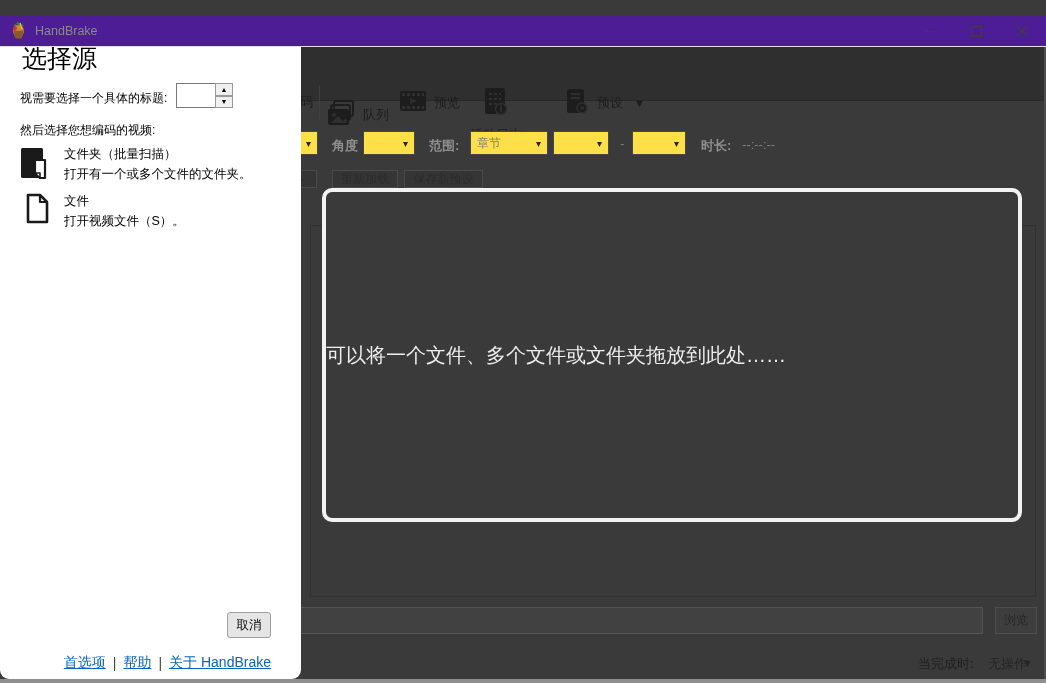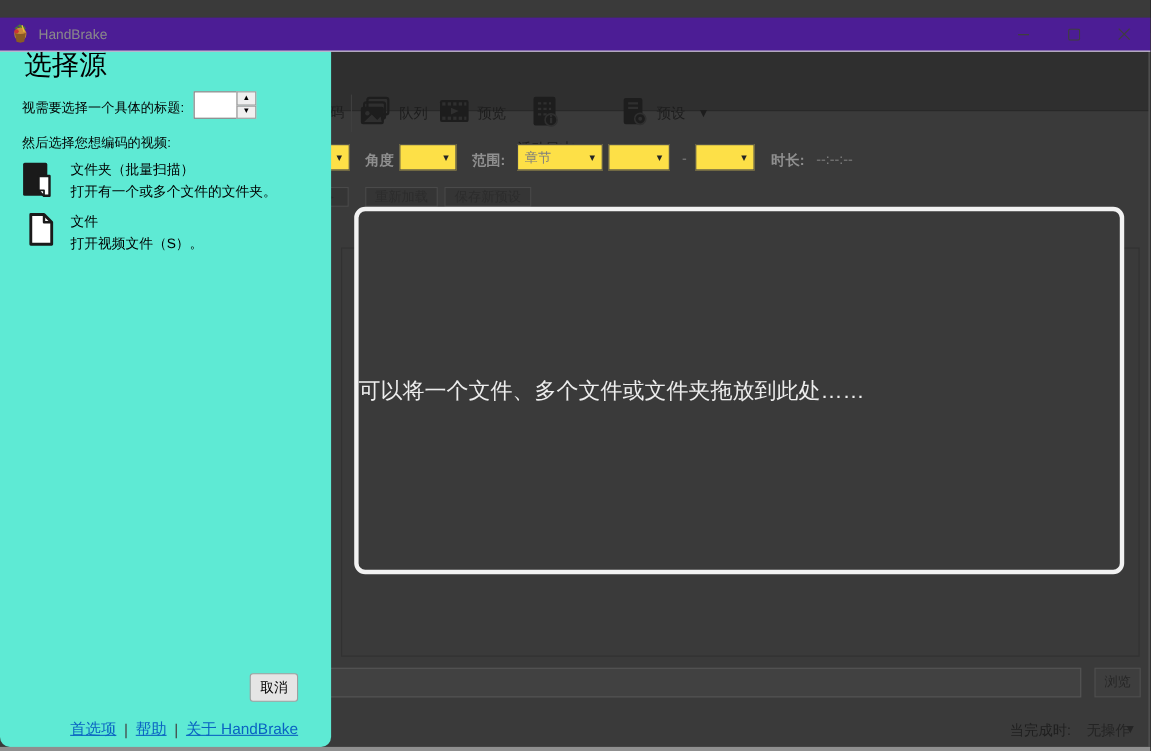--- a/index.html
+++ b/index.html
@@ -61,21 +61,21 @@
   }
   .statusbar-label{font-size:13px;font-weight:normal;color:#1f1f1f;}
   .statusbar-value{font-size:13px;color:#242424;}
   .status-caret{font-size:11px;color:#242424;}
 
   .right-edge{left:1044px;top:30px;width:2px;height:649px;background:#4e4e4e;}
   .bottom-strip{left:0;top:679px;width:1046px;height:4px;background:#8f8f8f;z-index:30;}
 
   
   .panel{
-    left:0;top:30px;width:301px;height:649px;background:#5eead4;z-index:10;
+    left:0;top:30px;width:301px;height:649px;background:#ffffff;z-index:10;
     border-radius:0 0 9px 9px;
   }
   .panel .heading{left:22px;top:12px;font-size:25px;color:#000;}
   .panel .lbl{font-size:12px;color:#000;}
   .spin-input{
     left:176px;top:53px;width:40px;height:25px;box-sizing:border-box;
     border:1px solid #7a7a7a;background:#fff;font-size:12px;padding:0 4px;
     font-family:"Liberation Sans",sans-serif;
   }
   .spinner{left:215px;top:53px;width:18px;height:25px;display:flex;flex-direction:column;}
@@ -107,21 +107,21 @@
     <div class="tb-item" style="left:228px;top:57px;">
       <span>
         <svg width="26" height="26" viewBox="0 0 26 26">
             <circle cx="13" cy="13" r="10" fill="none" stroke="#1d1d1d" stroke-width="2"></circle>
             <polygon points="10,8 19,13 10,18" fill="#1d1d1d"></polygon>
           </svg>
       </span>
       <span>开始编码</span>
     </div>
     <div class="tb-sep"></div>
-    <div class="tb-item" style="left:326px;top:56px;">
+    <div class="tb-item" style="left:326px;top:68px;">
       <span>
         <svg width="30" height="30" viewBox="0 0 30 30">
           <rect x="8" y="3" width="19" height="15" rx="2" fill="none" stroke="#1d1d1d" stroke-width="2"></rect>
           <rect x="5" y="7" width="19" height="15" rx="2" fill="none" stroke="#1d1d1d" stroke-width="2"></rect>
           <rect x="2" y="11" width="21" height="16" rx="2" fill="#1d1d1d"></rect>
           <circle cx="8" cy="17" r="2" fill="#2f2f2f"></circle>
           <polygon points="5,25 12,18 17,23 20,20 21,25" fill="#2f2f2f"></polygon>
         </svg>
       </span>
       <span>队列</span>

